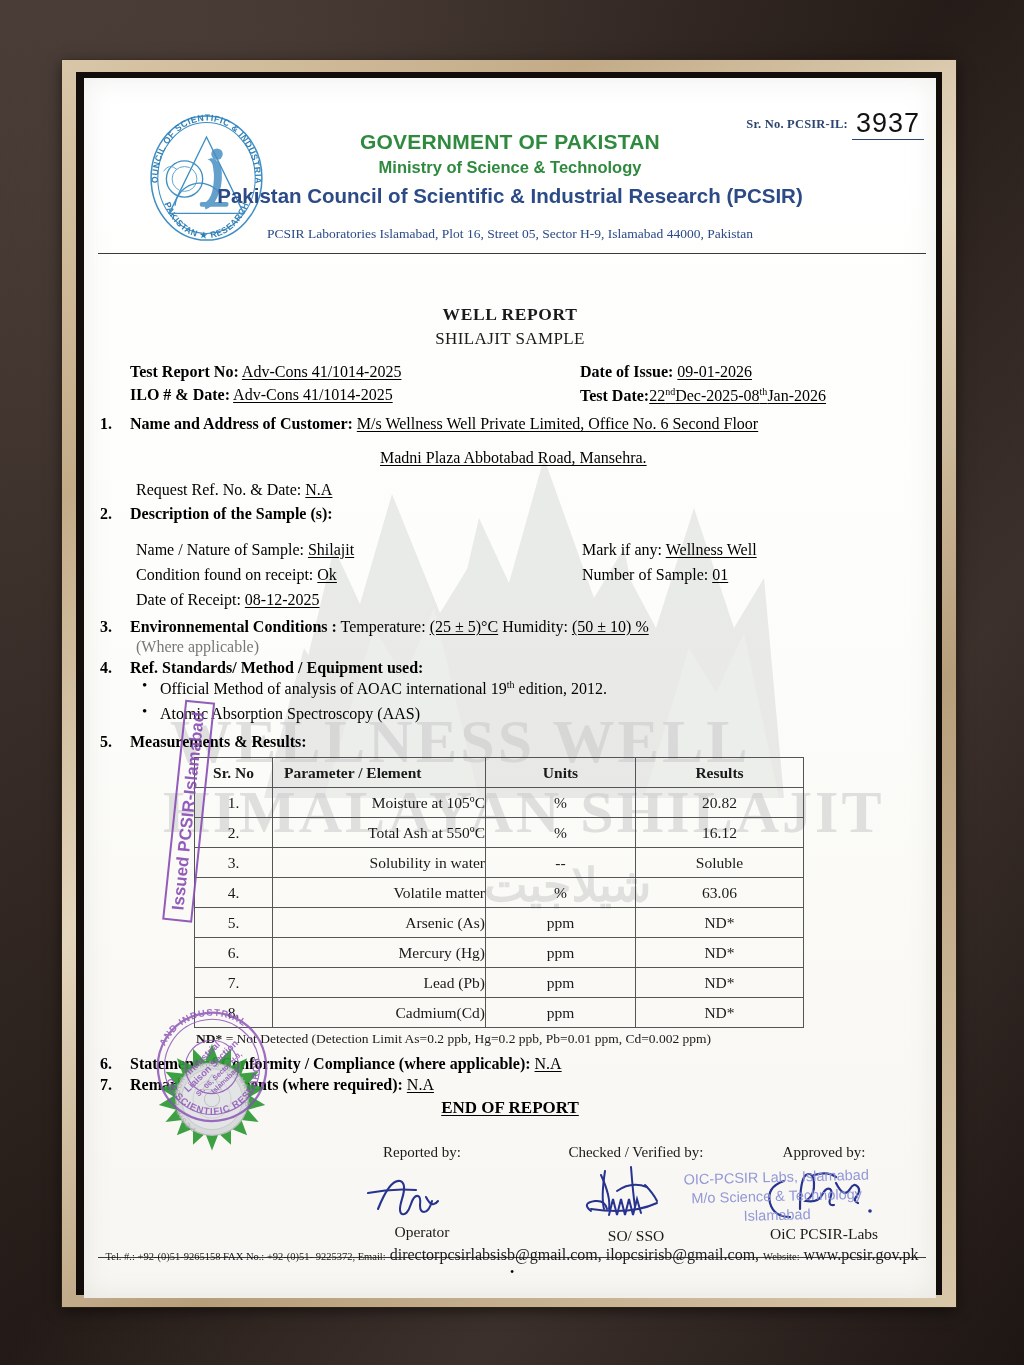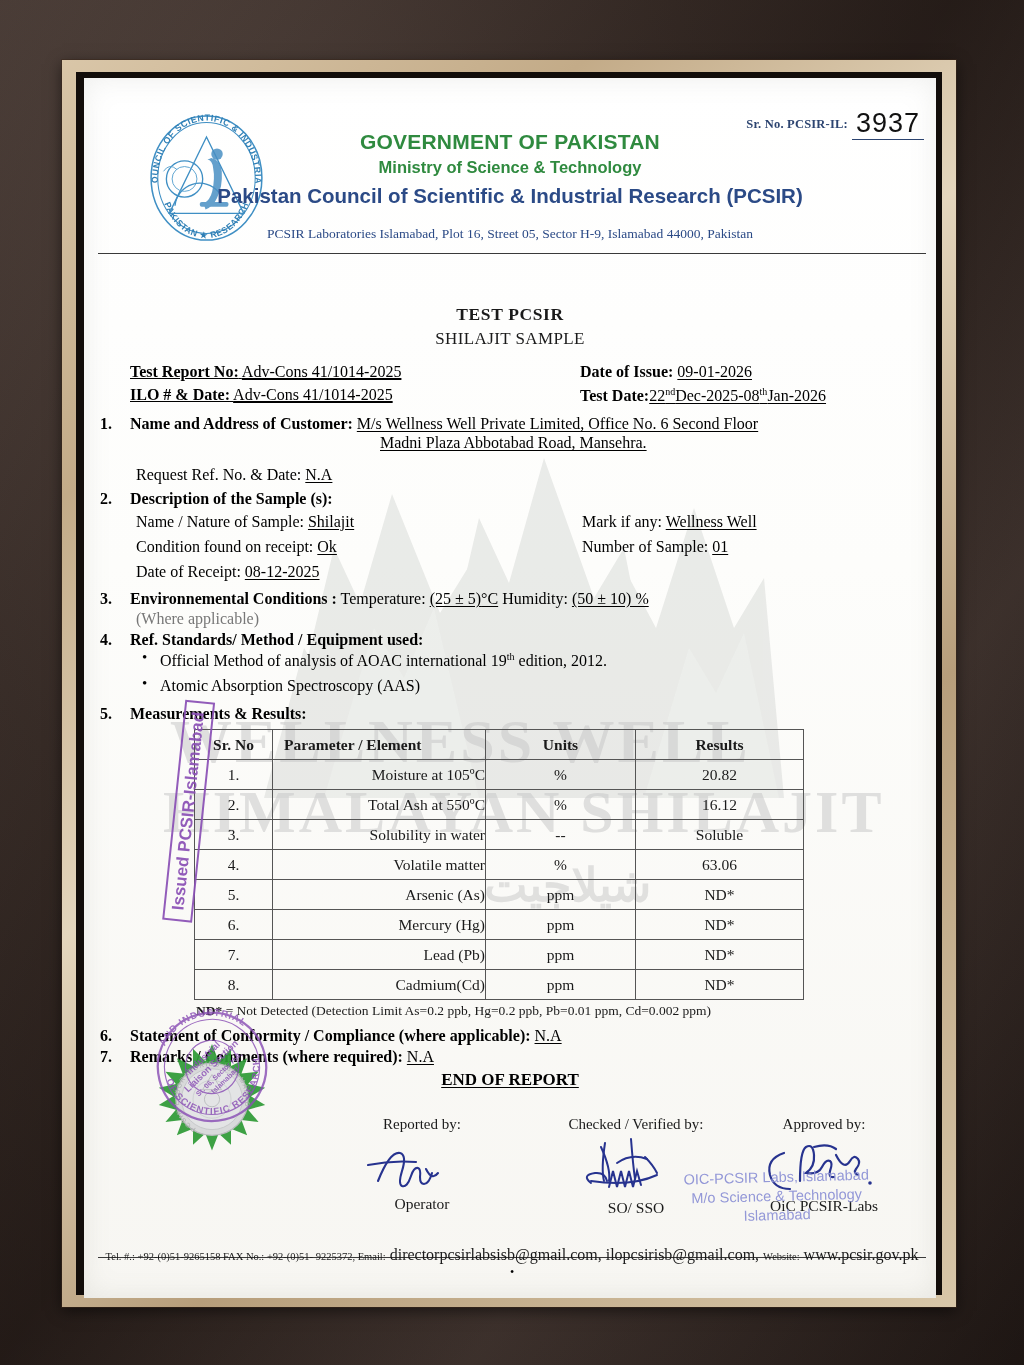--- a/index.html
+++ b/index.html
@@ -105,27 +105,27 @@
   #body { position: absolute; left: 0; top: 186px; right: 0; }
   .ctr { text-align: center; }
   .rep-title {
     font-size: 17.5px; letter-spacing: .6px; color: #1a1a1a; margin-top: 40px;
   }
   .rep-sub { font-size: 17px; letter-spacing: .4px; color: #1a1a1a; margin-top: 4px; }
   .b { font-weight: 700; }
   .u { text-decoration: underline; text-underline-offset: 2px; }
   .num-col { position: absolute; left: 16px; font-weight: 700; }
 
-  #meta { position: relative; margin-top: 14px; padding-left: 46px; padding-right: 34px; text-decoration: underline; }
+  #meta { position: relative; margin-top: 14px; padding-left: 46px; padding-right: 34px; }
   #meta .line { position: relative; height: 23px; }
   #meta .right { position: absolute; left: 450px; top: 0; }
 
   .cust { position: relative; margin-top: 2px; }
   .cust .val { display: inline-block; }
-  .cust .l2 { display: block; margin-left: 250px; margin-top: 1px; }
+  .cust .l2 { display: block; margin-left: 250px; margin-top: 16px; }
 
   .sec { position: relative; padding-left: 46px; margin-top: 6px; }
   .sec .indent { padding-left: 6px; }
   .sec .line { height: 25px; position: relative; }
   .sec .rcol { position: absolute; left: 452px; top: 0; }
 
   ul.bul { list-style: none; margin: 2px 0 0 30px; }
   ul.bul li { position: relative; font-size: 16px; height: 26px; }
   ul.bul li::before {
     content: "•"; position: absolute; left: -18px; top: -2px; font-size: 15px;
@@ -256,21 +256,21 @@
         <div class="t-gov">GOVERNMENT OF PAKISTAN</div>
         <div class="t-min">Ministry of Science &amp; Technology</div>
         <div class="t-pcsir">Pakistan Council of Scientific &amp; Industrial Research (PCSIR)</div>
         <div class="t-addr">PCSIR Laboratories Islamabad, Plot 16, Street 05, Sector H-9, Islamabad 44000, Pakistan</div>
       </div>
       <div id="hr-top"></div>
     </div>
 
     <div id="body">
 
-      <div class="ctr rep-title b">TEST PCSIR</div>
+      <div class="ctr rep-title b">WELL REPORT</div>
       <div class="ctr rep-sub">SHILAJIT SAMPLE</div>
 
       <div id="meta">
         <div class="line">
           <span class="b">Test Report No:</span>
           <span class="u">Adv-Cons 41/1014-2025</span>
           <span class="right">
             <span class="b">Date of Issue:</span>
             <span class="u">09-01-2026</span>
           </span>
@@ -293,21 +293,21 @@
 
       <div class="sec" style="margin-top:14px">
         <span class="indent">Request Ref. No. &amp; Date:</span>
         <span class="u">N.A</span>
       </div>
 
       <div class="sec" style="margin-top:6px">
         <span class="num-col">2.</span>
         <span class="b">Description of the Sample (s):</span>
 
-        <div class="line" style="margin-top:5px">
+        <div class="line" style="margin-top:18px">
           <span class="indent">Name / Nature of Sample:</span>
           <span class="u">Shilajit</span>
           <span class="rcol">
             <span>Mark if any:</span>
             <span class="u">Wellness Well</span>
           </span>
         </div>
         <div class="line">
           <span class="indent">Condition found on receipt:</span>
           <span class="u">Ok</span>

